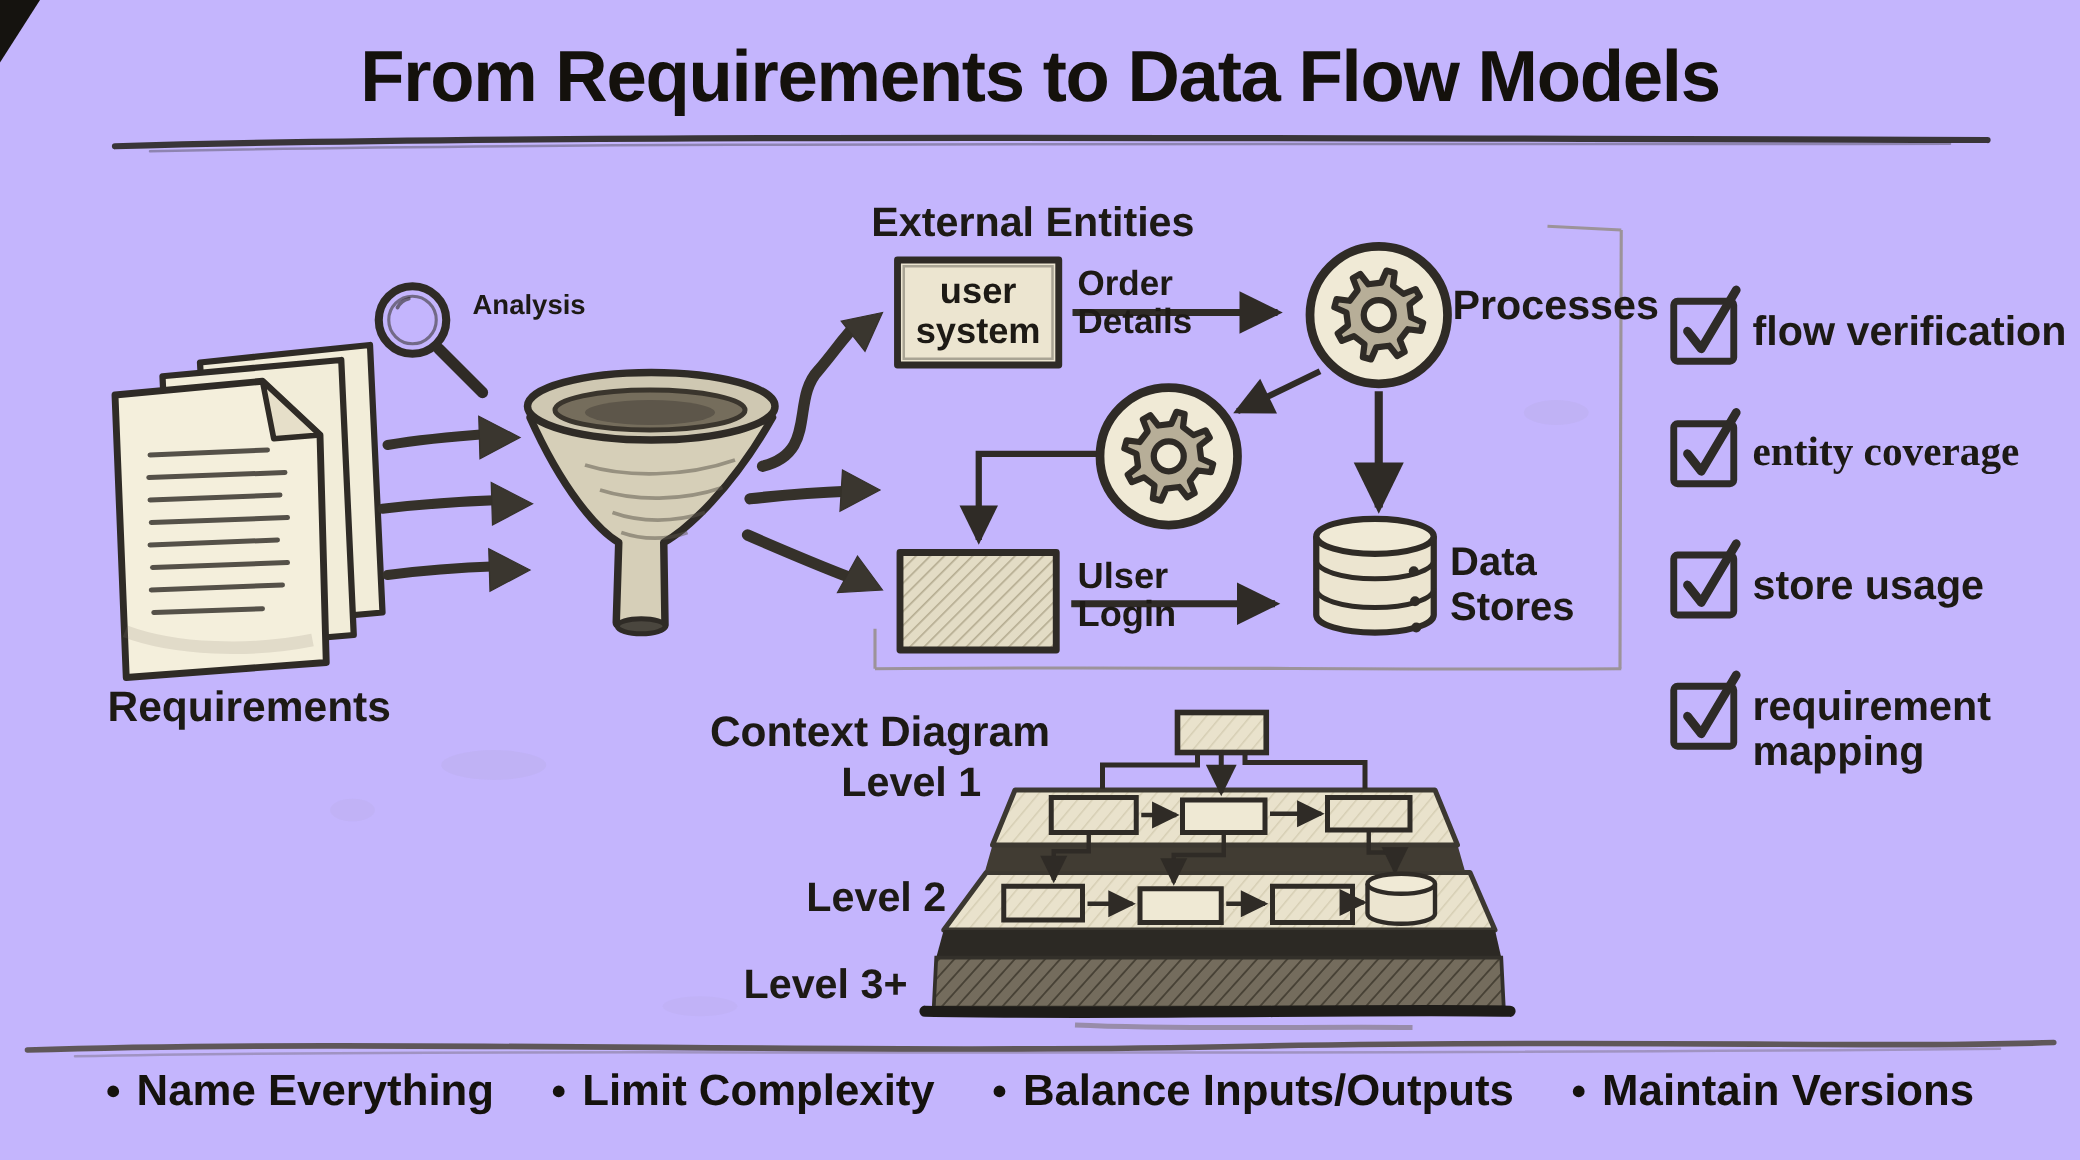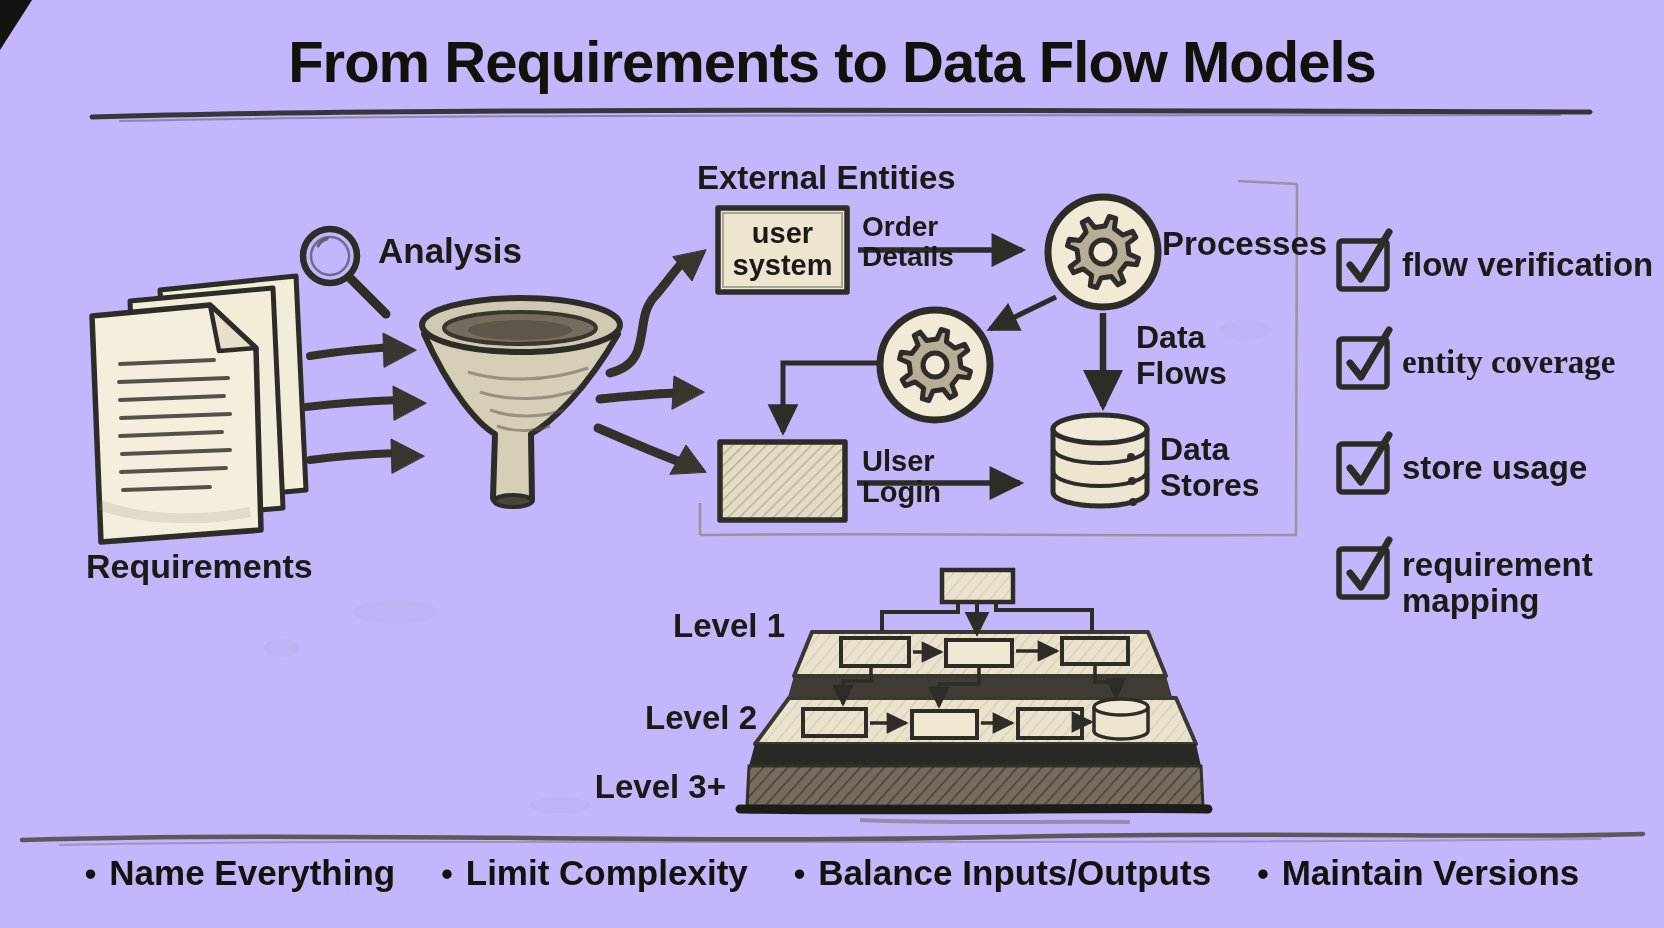--- a/index.html
+++ b/index.html
@@ -240,36 +240,36 @@
     </g>
 
     <g fill="none" stroke-linecap="round">
       <path d="M22,840 C300,831 700,844 1000,837 C1300,831 1500,839 1643,834" stroke="#4d463c" stroke-width="4.5" opacity="0.85"></path>
       <path d="M60,845 C400,838 900,846 1600,839" stroke="#4d463c" stroke-width="2" opacity="0.3"></path>
     </g>
   </svg>
 
   <div class="title">From Requirements to Data Flow Models</div>
 
-  <div class="lbl" style="left:378px;top:232px;font-size:35px;">Analysis</div>
+  <div class="lbl" style="left:378px;top:232px;font-size:22px;">Analysis</div>
   <div class="lbl" style="left:86px;top:548px;font-size:34px;">Requirements</div>
 
   <div class="lbl" style="left:697px;top:160px;font-size:33px;">External Entities</div>
   <div class="entity-box-text">user system</div>
   <div class="lbl ctr" style="left:862px;top:212px;width:152px;font-size:28px;">Order Details</div>
   <div class="lbl" style="left:1162px;top:226px;font-size:33px;">Processes</div>
-  <div class="lbl" style="left:1136px;top:320px;width:118px;font-size:32px;line-height:1.12;">Data Flows</div>
   <div class="lbl ctr" style="left:862px;top:446px;width:152px;font-size:29px;">Ulser Login</div>
   <div class="lbl" style="left:1160px;top:432px;width:125px;font-size:32px;line-height:1.12;">Data Stores</div>
 
   <div class="lbl" style="left:1402px;top:247px;font-size:33px;font-weight:600;">flow verification</div>
   <div class="lbl" style="left:1402px;top:345px;font-size:33px;font-weight:600;font-family:Liberation Serif, serif;">entity coverage</div>
   <div class="lbl" style="left:1402px;top:450px;font-size:33px;font-weight:600;">store usage</div>
   <div class="lbl" style="left:1402px;top:547px;width:215px;font-size:33px;font-weight:600;line-height:1.1;">requirement mapping</div>
 
+  <div class="lbl rt" style="left:560px;top:568px;width:280px;font-size:34px;">Context Diagram</div>
   <div class="lbl rt" style="left:615px;top:608px;width:170px;font-size:33px;">Level 1</div>
   <div class="lbl rt" style="left:587px;top:700px;width:170px;font-size:33px;">Level 2</div>
   <div class="lbl rt" style="left:546px;top:769px;width:180px;font-size:33px;">Level 3+</div>
 
   <div class="footer-row">
     <div class="footer-item">
       <span class="dot">•</span>
       <span>Name Everything</span>
     </div>
     <div class="footer-item">

